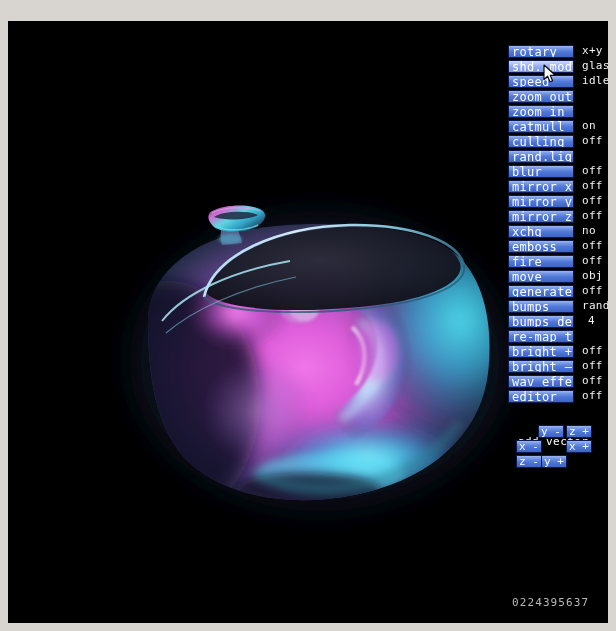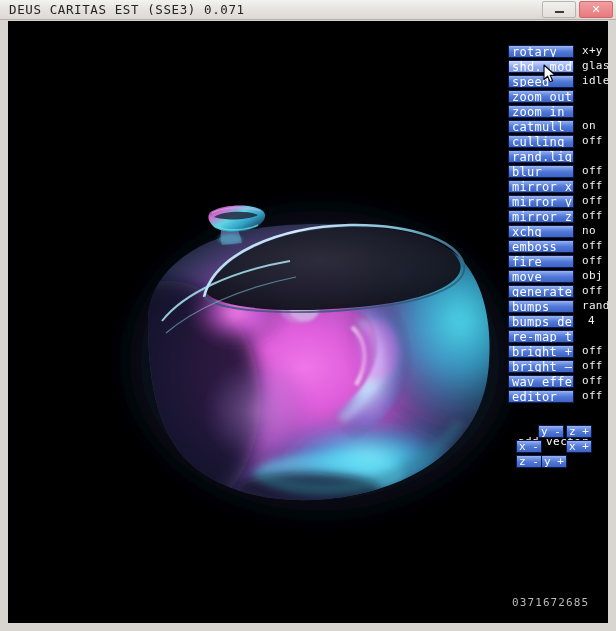--- a/index.html
+++ b/index.html
@@ -207,31 +207,20 @@
     width: 14px;
     height: 20px;
     pointer-events: none;
   }
 </style>
 </head>
 <body>
 
 <div id="app-window">
 
-  <div id="titlebar">
-    <div id="title-text">DEUS CARITAS EST (SSE3) 0.071</div>
-
-    <div class="win-btn" id="btn-minimize">
-      <span class="glyph"></span>
-    </div>
-
-    <div class="win-btn" id="btn-close">
-      <span class="glyph">✕</span>
-    </div>
-  </div>
 
   <div id="client">
 
     <div id="viewport">
       <svg id="render-svg" width="600" height="602" viewBox="0 0 600 602">
         <defs>
 
           <radialGradient id="gBody" cx="0.46" cy="0.52" r="0.62">
             <stop offset="0%" stop-color="#ef76e8"></stop>
             <stop offset="22%" stop-color="#e05fdc"></stop>
@@ -415,21 +404,21 @@
                    C 240 212, 216 213, 206 206 Z" fill="url(#gKnob)"></path>
           <path d="M 206 196
                    C 214 190, 240 189, 250 194
                    C 242 199, 216 200, 206 196 Z" fill="#20283f" opacity="0.85"></path>
           <path d="M 204 192 C 214 186, 240 185, 252 190" stroke="#d8a2e8" stroke-width="1.3" fill="none" opacity="0.8"></path>
           <path d="M 210 206 C 222 211, 240 209, 250 204" stroke="#5fe0ea" stroke-width="1.6" fill="none" opacity="0.75"></path>
           <ellipse cx="222" cy="218" rx="12" ry="5" fill="#46c3d8" opacity="0.45" filter="url(#blurXs)"></ellipse>
         </g>
       </svg>
 
-      <div id="frame-counter">0371672685</div>
+      <div id="frame-counter">0224395637</div>
     </div>
 
     <div id="control-panel">
 
       <div id="vector-title">add vector</div>
 
     <div class="ctl-row" style="top: 24px;">
           <div class="ctl-btn">
             <span class="lbl">rotary</span>
           </div>

